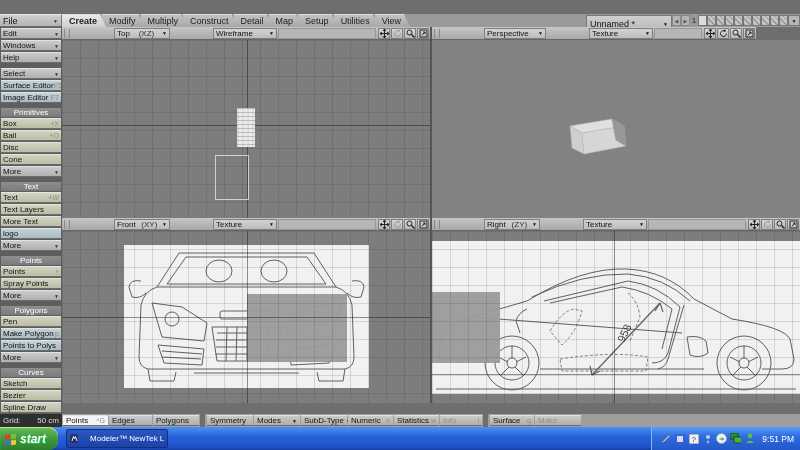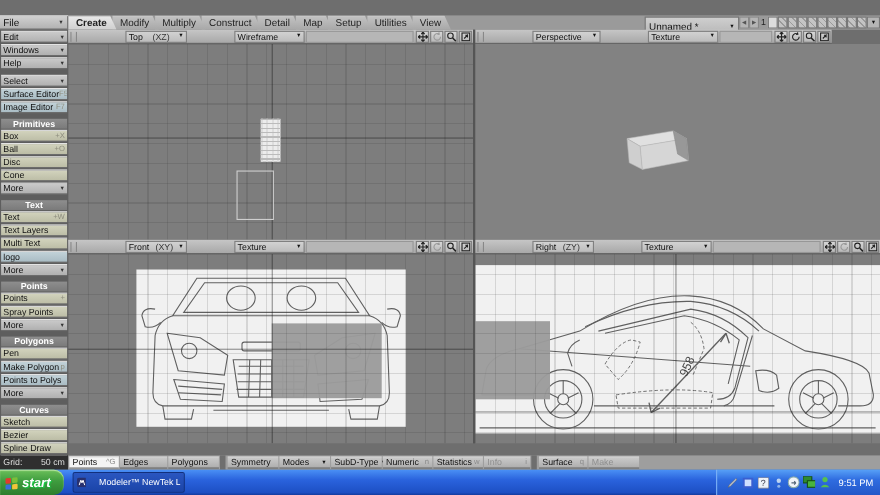--- a/index.html
+++ b/index.html
@@ -46,21 +46,21 @@
   
   #sidebar{left:0;top:27px;width:62px;height:387px;background:#5e5e5e;display:flex;flex-direction:column;padding:0 1px;box-sizing:border-box;}
   .sb-btn{height:11px;flex:0 0 11px;margin-top:1px;background:linear-gradient(#cacaca,#b0b0b0);
     border-top:1px solid #e4e4e4;border-bottom:1px solid #6c6c6c;box-sizing:border-box;
     display:flex;align-items:center;justify-content:space-between;padding:4px 2px;font-size:8px;white-space:nowrap;overflow:hidden;}
   .sb-btn .sc{color:#8d8d7e;font-size:7px;}
   .sb-btn.dd::after{content:"▼";font-size:5px;color:#333;}
   .sb-btn.tan{background:linear-gradient(#d2d3bd,#bcbda6);}
   .sb-btn.blue{background:linear-gradient(#c2d2d8,#a9bcc4);}
   .sb-hdr{height:9px;flex:0 0 9px;margin-top:1px;background:linear-gradient(#8e8e8e,#7a7a7a);color:#fff;
-    font-size:8px;text-align:center;line-height:9px;font-weight:bold;}
+    font-size:8px;text-align:center;line-height:9px;}
   .sb-gap{flex:0 0 4px;}
   #pos-panel{margin-top:4px;background:#2f2f2f;color:#ddd;font-size:7.5px;padding:1px 2px;}
   #pos-panel .ph{text-align:center;color:#fff;font-size:8px;}
   #pos-panel .pr{display:flex;justify-content:space-between;line-height:8.5px;}
   #gridrow{left:0;top:414px;width:62px;height:13px;background:#2f2f2f;color:#ddd;font-size:8px;
     display:flex;justify-content:space-between;align-items:center;padding:0 3px;box-sizing:border-box;}
 
   
   .vp-header{height:13px;background:linear-gradient(#c6c6c6,#a8a8a8);display:flex;align-items:center;box-sizing:border-box;border-bottom:1px solid #666;}
   .grip{width:4px;height:9px;margin:0 2px;border-left:1px solid #888;border-right:1px solid #888;}
@@ -198,21 +198,21 @@
     <div class="sb-gap"></div>
     <div class="sb-hdr">Text</div>
     <div class="sb-btn tan">
         <span>Text</span>
         <span class="sc">+W</span>
       </div>
     <div class="sb-btn tan">
         <span>Text Layers</span>
       </div>
     <div class="sb-btn tan">
-        <span>Multi Text</span>
+        <span>More Text</span>
       </div>
     <div class="sb-btn blue">
         <span>logo</span>
       </div>
     <div class="sb-btn dd">
         <span>More</span>
       </div>
     <div class="sb-gap"></div>
     <div class="sb-hdr">Points</div>
     <div class="sb-btn tan">

